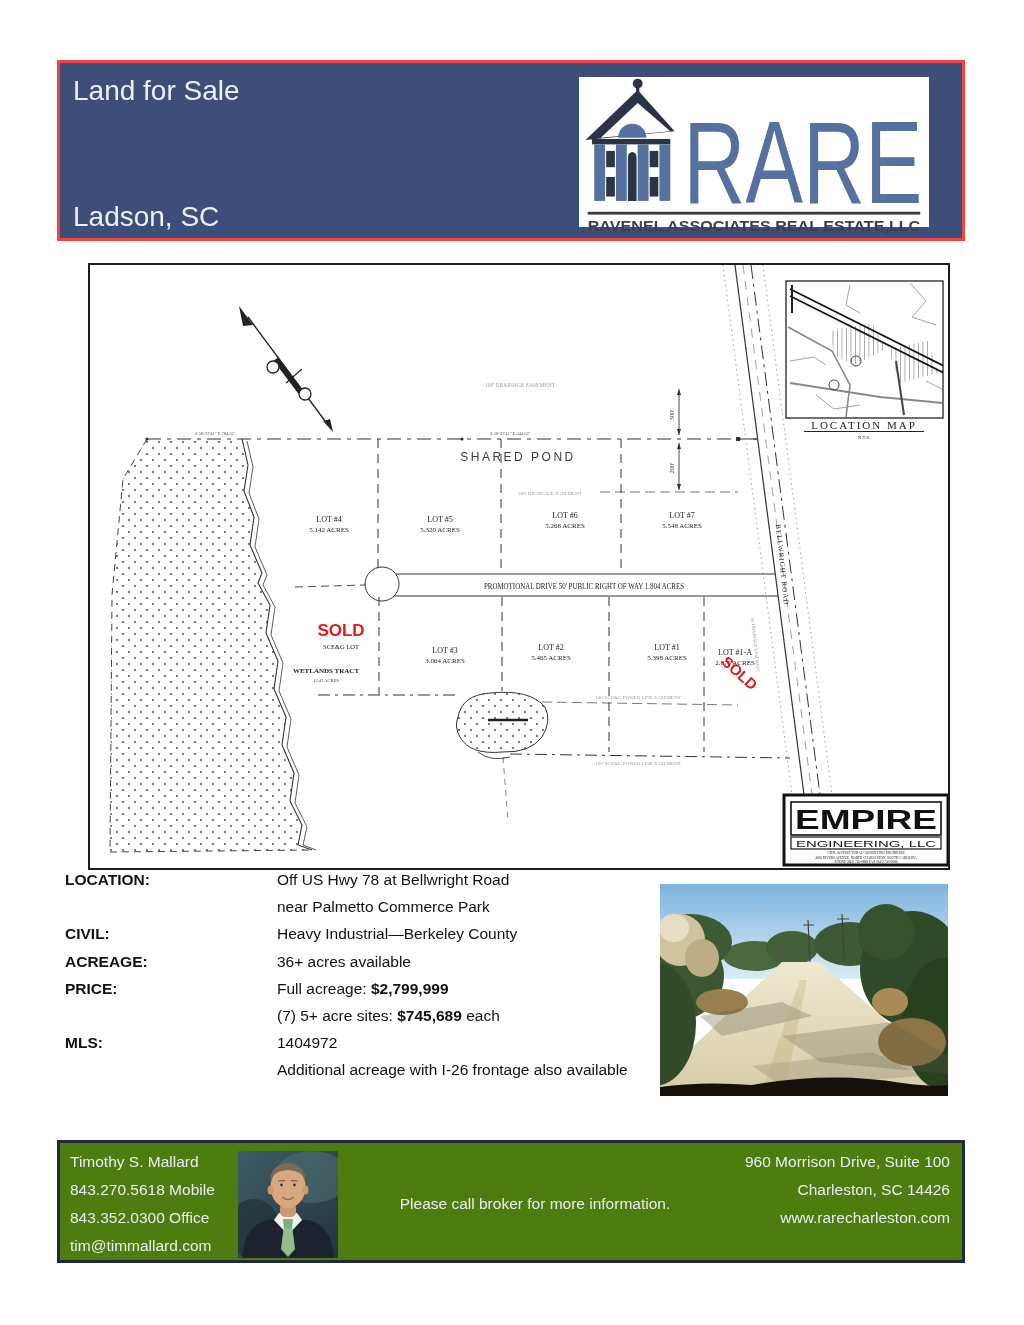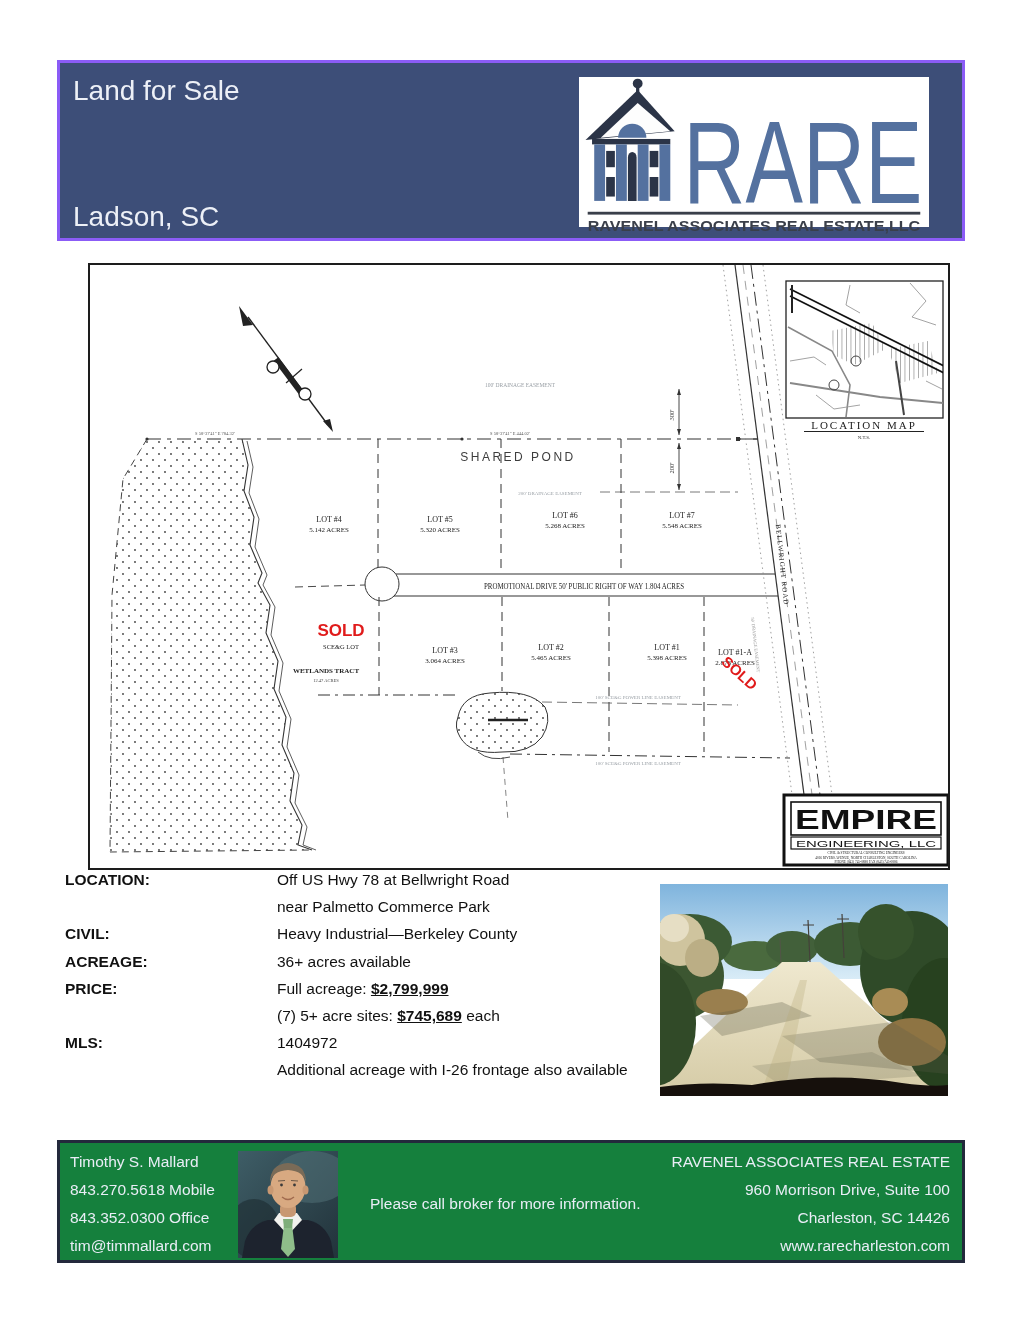--- a/index.html
+++ b/index.html
@@ -1,49 +1,49 @@
 <!DOCTYPE html>
 <html><head>
 <meta charset="utf-8">
 <style>
   html,body{margin:0;padding:0;background:#ffffff;}
   .page{position:relative;width:1024px;height:1325px;background:#ffffff;overflow:hidden;
         font-family:"Liberation Sans",sans-serif;color:#111;}
 
   
   .banner{position:absolute;left:57px;top:60px;width:908px;height:181px;background:#3D4E78;
-          border:3px solid #8b5cf6;box-sizing:border-box;}
+          border:3px solid #ef4444;box-sizing:border-box;}
   .banner .t{position:absolute;left:13px;color:#EDF0F7;white-space:nowrap;}
   .banner .t1{top:12px;font-size:28px;}
   .banner .t2{top:72px;font-size:30px;font-weight:bold;color:#FFFFFF;}
   .banner .t3{top:138px;font-size:28px;}
   .logo-box{position:absolute;right:33px;top:14px;width:350px;height:150px;background:#ffffff;}
 
   
   .plat{position:absolute;left:88px;top:263px;width:862px;height:607px;background:#ffffff;
         border:2px solid #1d1d1d;box-sizing:border-box;}
   .plat svg{display:block;width:100%;height:100%;}
 
   
   .details{position:absolute;left:65px;top:871px;width:585px;}
   .drow{position:relative;height:27.2px;font-size:15.5px;}
   .dlabel{position:absolute;left:0;top:0;font-weight:bold;}
   .dval{position:absolute;left:182px;top:0;white-space:nowrap;margin-left:30px;}
-  .dval b{font-weight:bold;text-decoration:underline;}
+  .dval b{font-weight:bold;}
 
   
   .photo{position:absolute;left:660px;top:884px;width:288px;height:212px;}
   .photo svg{display:block;width:100%;height:100%;}
 
   
-  .footer{position:absolute;left:57px;top:1140px;width:908px;height:123px;background:#15803d;
+  .footer{position:absolute;left:57px;top:1140px;width:908px;height:123px;background:#4d7c0f;
           border:3px solid #23293C;box-sizing:border-box;color:#E9EDF6;font-size:15.5px;padding-left:12px;}
   .agent{position:absolute;left:10px;top:5px;line-height:28px;white-space:nowrap;}
   .headshot{position:absolute;left:178px;top:8px;width:100px;height:107px;}
-  .note{position:absolute;left:310px;top:52px;width:330px;}
+  .note{position:absolute;left:310px;top:52px;width:330px;text-align:center;}
   .office{position:absolute;right:12px;top:5px;line-height:28px;text-align:right;white-space:nowrap;}
 </style>
 </head>
 <body>
 
 <div class="page">
 
   <div class="banner">
     <div class="t t1">Land for Sale</div>
     <div class="t t3">Ladson, SC</div>
@@ -355,20 +355,19 @@
         <circle cx="43.5" cy="34" r="1.4" fill="#3A3A3A"></circle>
         <circle cx="56.5" cy="34" r="1.4" fill="#3A3A3A"></circle>
         <path d="M40,30 L47,29.5 M53,29.5 L60,30" stroke="#6B5847" stroke-width="1.2" fill="none"></path>
         <path d="M44,46 Q50,51 56,46" stroke="#A06A4E" stroke-width="1.4" fill="none"></path>
       </svg>
     </div>
 
     <div class="note">Please call broker for more information.</div>
 
     <div class="office">
-      <div>RAVENEL ASSOCIATES REAL ESTATE</div>
       <div>960 Morrison Drive, Suite 100</div>
       <div>Charleston, SC 14426</div>
       <div>www.rarecharleston.com</div>
     </div>
   </div>
 
 </div>
 
 </body></html>

